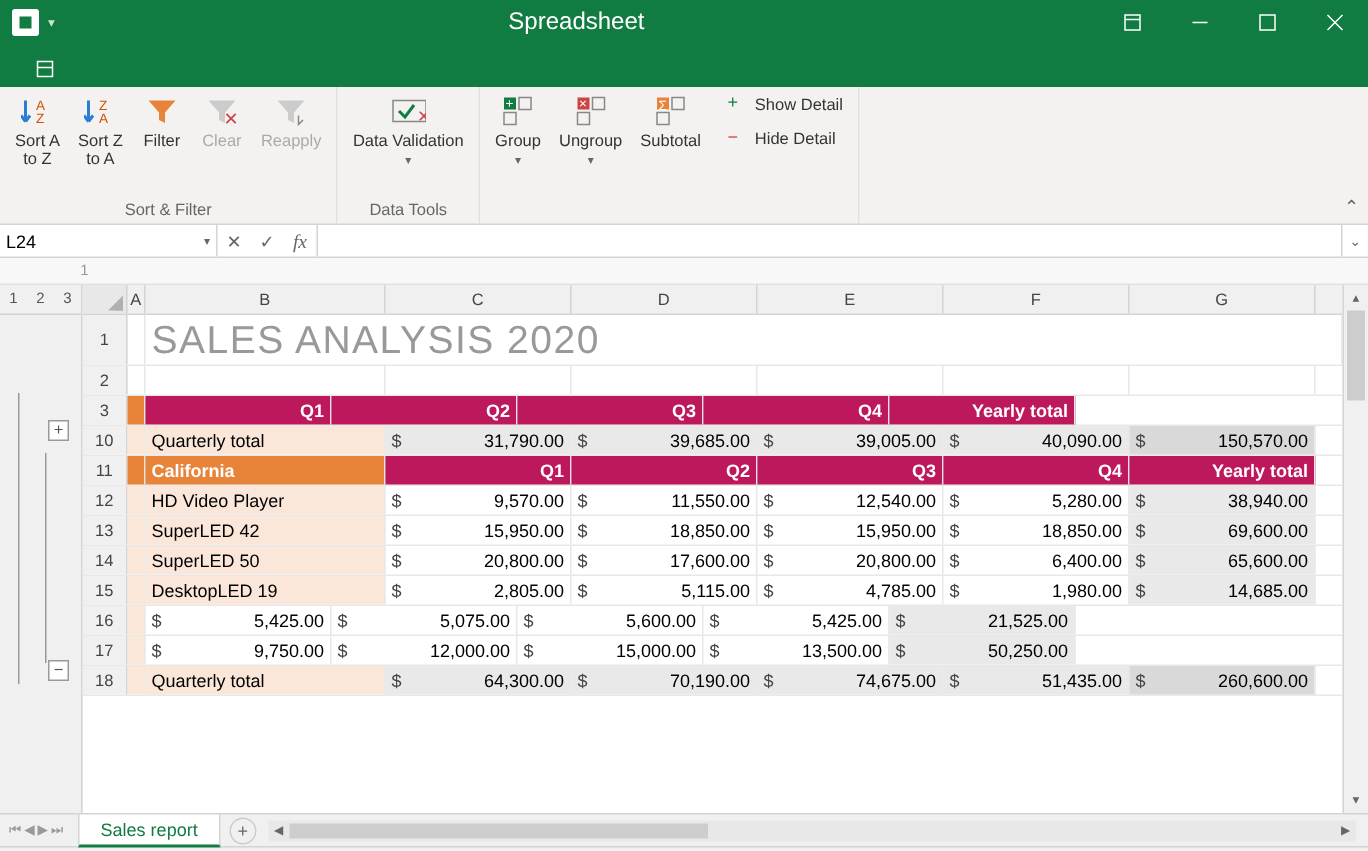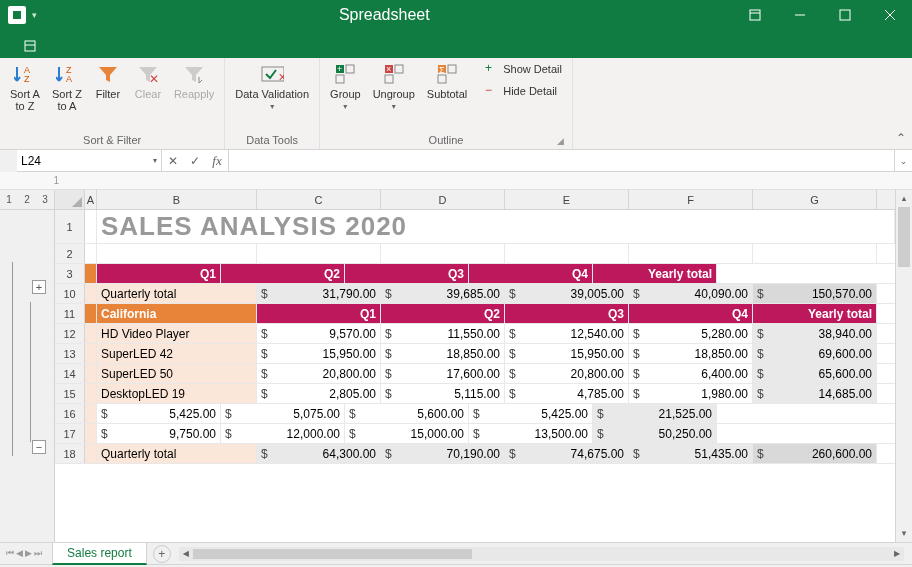--- a/index.html
+++ b/index.html
@@ -31,21 +31,21 @@
 .ribbongroup .launcher { position: absolute; right: 2px; bottom: 3px; font-size: 9px; color: #999; }
 .ribitem { display: flex; flex-direction: column; align-items: center; gap: 2px; padding: 2px 4px; cursor: pointer; min-width: 36px; }
 .ribitem .icon { width: 24px; height: 24px; display: flex; align-items: center; justify-content: center; }
 .ribitem .label { font-size: 11px; color: #333; text-align: center; line-height: 1.1; white-space: pre; }
 .ribitem.disabled .label { color: #aaa; }
 .ribitem .caret { font-size: 8px; color: #666; }
 .smallitem { display: flex; align-items: center; gap: 4px; font-size: 11px; color: #333; padding: 2px 4px; cursor: pointer; }
 .ribbon .collapse { position: absolute; right: 6px; bottom: 4px; font-size: 12px; color: #666; cursor: pointer; }
 
 
-.fbar { height: 22px; background: #fff; border-bottom: 1px solid #d4d4d4; display: flex; align-items: stretch; margin-left: 17px; }
+.fbar { height: 22px; background: #fff; border-bottom: 1px solid #d4d4d4; display: flex; align-items: stretch; }
 .namebox { width: 145px; border-right: 1px solid #d4d4d4; display: flex; align-items: center; padding: 0 4px; justify-content: space-between; }
 .namebox .val { font-size: 12px; }
 .namebox .dd { font-size: 8px; color: #666; }
 .fbtns { display: flex; align-items: center; border-right: 1px solid #d4d4d4; }
 .fbtn { width: 22px; text-align: center; font-size: 12px; color: #666; cursor: pointer; }
 .fbtn.fx { font-style: italic; font-family: serif; font-size: 13px; text-align: center; }
 .finput { flex: 1; padding: 0 6px; font-size: 12px; display: flex; align-items: center; }
 .fexpand { width: 18px; display: flex; align-items: center; justify-content: center; border-left: 1px solid #d4d4d4; font-size: 9px; color: #666; }
 
 
@@ -64,21 +64,21 @@
 .gridmain { flex: 1; display: flex; flex-direction: column; overflow: hidden; }
 .colhead { height: 20px; display: flex; background: #f0f0f0; border-bottom: 1px solid #d4d4d4; }
 .corner { width: 30px; border-right: 1px solid #d4d4d4; background: #e8e8e8; position: relative; }
 .corner::after { content: ""; position: absolute; right: 2px; bottom: 2px; border: 5px solid transparent; border-right-color: #b0b0b0; border-bottom-color: #b0b0b0; }
 .ch { border-right: 1px solid #d4d4d4; text-align: center; font-size: 11px; color: #444; line-height: 20px; }
 .rowhead { width: 30px; background: #f0f0f0; border-right: 1px solid #d4d4d4; text-align: center; font-size: 11px; color: #444; display: flex; align-items: center; justify-content: center; }
 .rows { flex: 1; overflow: hidden; }
 .row { display: flex; border-bottom: 1px solid #e8e8e8; height: 20px; }
 .row.big { height: 34px; }
 .cell { border-right: 1px solid #e8e8e8; padding: 0 4px; font-size: 12px; display: flex; align-items: center; overflow: hidden; white-space: nowrap; }
-.cell.title { font-size: 26px; color: #999; font-weight: 700; letter-spacing: 1px; }
+.cell.title { font-size: 26px; color: #999; font-weight: 400; letter-spacing: 1px; }
 .cell.righthdr { justify-content: flex-end; color: #fff; font-weight: 600; }
 .cell.orange { background: #e8833a; color: #fff; font-weight: 600; }
 .cell.slate { background: #be185d; }
 .cell.peach { background: #fbe7d9; }
 .cell.gray { background: #e9e9e9; }
 .cell.cur { justify-content: space-between; }
 .cell.cur .sym { color: #444; }
 .cell.cur .v { }
 .cell.total { background: #d9d9d9; }
 .vscroll { width: 17px; background: #f0f0f0; border-left: 1px solid #d4d4d4; position: relative; }
@@ -268,21 +268,20 @@
               <span>Show Detail</span>
             </div>
             <div class="smallitem">
               <span><svg width="14" height="12">
                   <text x="0" y="10" font-size="12" fill="#c44">−</text>
                 </svg></span>
               <span>Hide Detail</span>
             </div>
           </div>
         </div>
-        <div class="grouplabel">Outline<span class="launcher">◢</span></div>
       </div>
     </div>
   <div class="collapse">⌃</div>
 </div>
 
 <div class="fbar">
   <div class="namebox">
     <span class="val">L24</span>
     <span class="dd">▾</span>
   </div>

